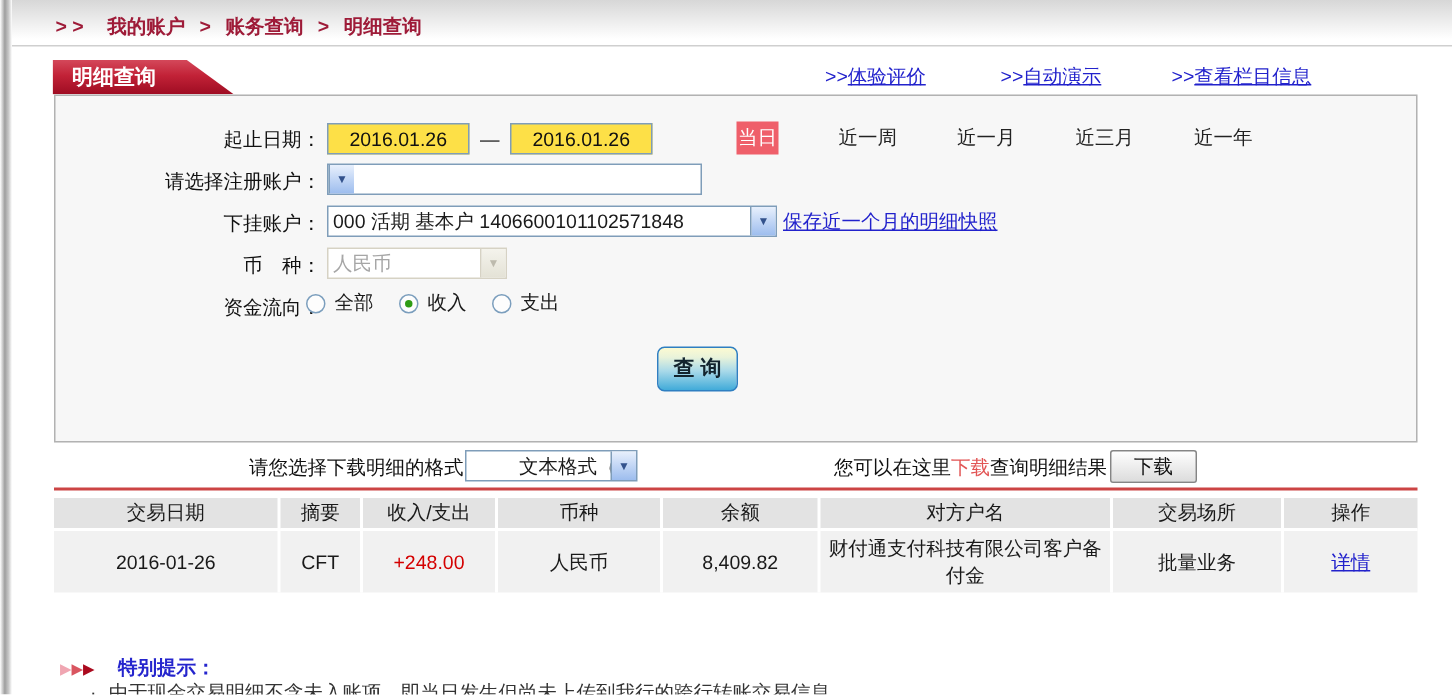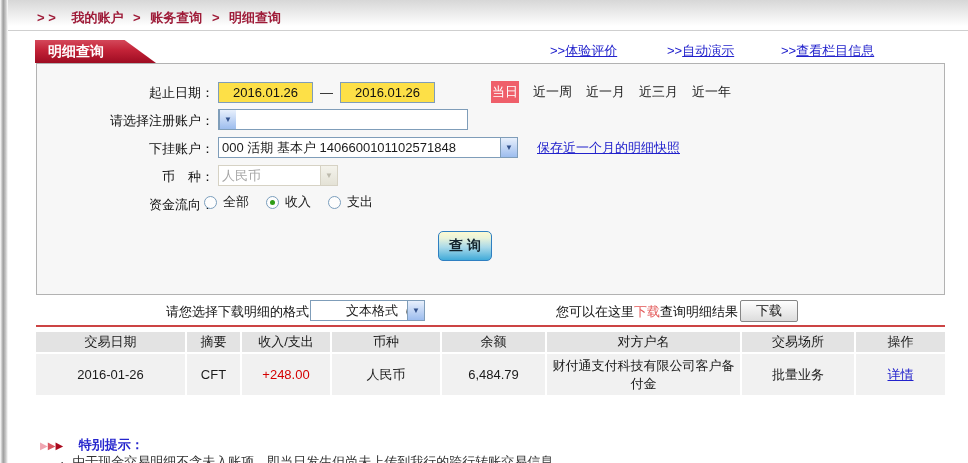--- a/index.html
+++ b/index.html
@@ -34,35 +34,35 @@
   .flabel { position:absolute; right:730px; top:3px; white-space:nowrap; color:#111; }
   .fctrl { position:absolute; left:181px; top:0; display:flex; align-items:center; white-space:nowrap; }
   .fctrl-radios { left:167px; }
 
   .date-input { width:95px; height:21px; border:1px solid #7f9db9; background:#fde047;
     text-align:center; font-family:"Liberation Sans","DejaVu Sans",sans-serif; font-size:13px; color:#111; }
   .dash { margin:0 7px; }
 
   .q-item { cursor:pointer; color:#222; }
   .q-active { background:#ef5f6a; color:#fff; padding:2px 1px; margin-left:56px; }
-  .q-plain + .q-plain, .q-active + .q-plain { margin-left:14px; }
+  .q-plain + .q-plain, .q-active + .q-plain { margin-left:40px; }
 
   .xselect { height:21px; border:1px solid #7f9db9; background:#fff; display:flex;
     align-items:center; cursor:pointer; }
   .xsel-text { flex:1; padding:0 3px; overflow:hidden; white-space:nowrap; }
   .xsel-arrow { width:17px; height:19px; border-left:1px solid #7f9db9; display:flex;
     align-items:center; justify-content:center;
     background:linear-gradient(180deg,#e8f0fc 0%,#c2d6f5 50%,#9dbdee 100%);
     color:#33528c; font-size:8px; }
   .xselect.disabled { border-color:#d6d2c4; cursor:default; }
   .xselect.disabled .xsel-text { color:#a6a6a6; }
   .xselect.disabled .xsel-arrow { border-left-color:#d6d2c4;
     background:linear-gradient(180deg,#f4f3ec,#e4e2d6); color:#bdbaad; }
 
-  .snap-link { margin-left:19px; color:#2222cc; text-decoration:underline; cursor:pointer; }
+  .snap-link { margin-left:4px; color:#2222cc; text-decoration:underline; cursor:pointer; }
 
   .radio { width:13px; height:13px; border:1px solid #7b9ebd; border-radius:50%;
     background:#fdfdfd; display:inline-flex; align-items:center; justify-content:center;
     margin-right:6px; cursor:pointer; flex:0 0 auto; }
   .radio .dot { width:5px; height:5px; border-radius:50%; background:transparent; }
   .radio.checked .dot { background:#2e9c14; }
   .radio-group { display:flex; align-items:center; margin-right:17px;justify-content:center; }
   .radio-label { cursor:default; }
 
   .query-btn { position:absolute; left:401px; top:167px; width:54px; height:30px;
@@ -234,21 +234,21 @@
         <th>交易场所</th>
         <th>操作</th>
       </tr>
     </thead>
     <tbody>
       <tr>
         <td>2016-01-26</td>
         <td>CFT</td>
         <td class="amount-pos">+248.00</td>
         <td>人民币</td>
-        <td>6,484.79</td>
+        <td>8,409.82</td>
         <td>财付通支付科技有限公司客户备付金</td>
         <td>批量业务</td>
         <td><span class="detail-link">详情</span></td>
       </tr>
     </tbody>
   </table>
 
   <div class="tips">
     <span class="arr a1">▶</span><span class="arr a2">▶</span><span class="arr a3">▶</span>
     <span class="tips-title">特别提示：</span>

